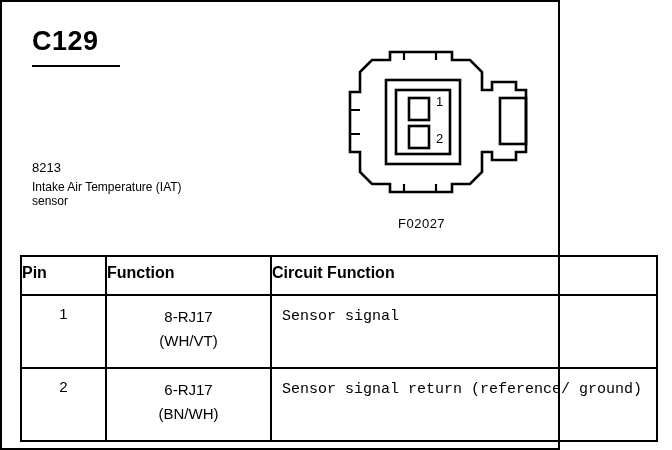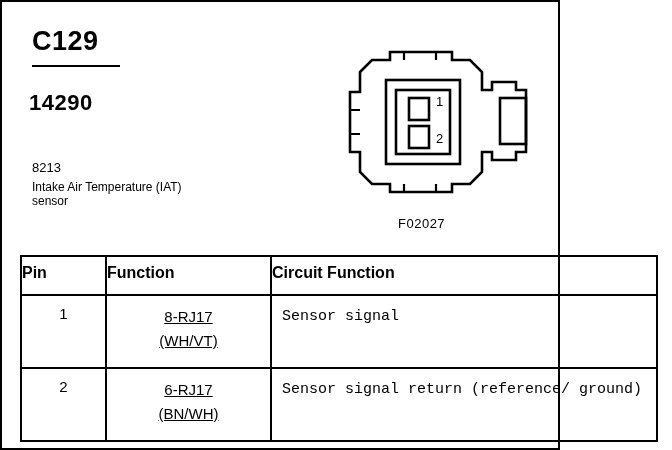--- a/index.html
+++ b/index.html
@@ -111,38 +111,36 @@
     text-align: center;
     font-size: 15px;
     padding: 9px 0 0 0;
     height: 62px;
   }
   .cell-ckt {
     text-align: center;
     font-size: 15px;
     padding: 9px 0 0 0;
     line-height: 24px;
-    text-decoration: underline;
   }
   .cell-func {
     text-align: left;
     font-size: 15px;
     padding: 9px 0 0 10px;
     line-height: 23px;
     font-family: Liberation Mono, monospace;
   }
 </style>
 </head>
 <body>
 
 <div class="page">
 
   <div class="conn-id">C129</div>
   <div class="conn-id-rule"></div>
-  <div class="part-no">14290</div>
   <div class="comp-code">8213</div>
   <div class="comp-desc">Intake Air Temperature (IAT) sensor</div>
 
   <div class="connector-wrap">
     <svg width="230" height="190" viewBox="0 0 230 190" xmlns="http://www.w3.org/2000/svg">
       <g fill="none" stroke="#000000" stroke-width="2.6" stroke-linejoin="miter">
 
         <path d="M40,42
                  L52,30 L70,30 L70,22 L132,22 L132,30 L150,30 L162,42
                  L162,60 L172,60 L172,52 L196,52 L196,60 L206,60

